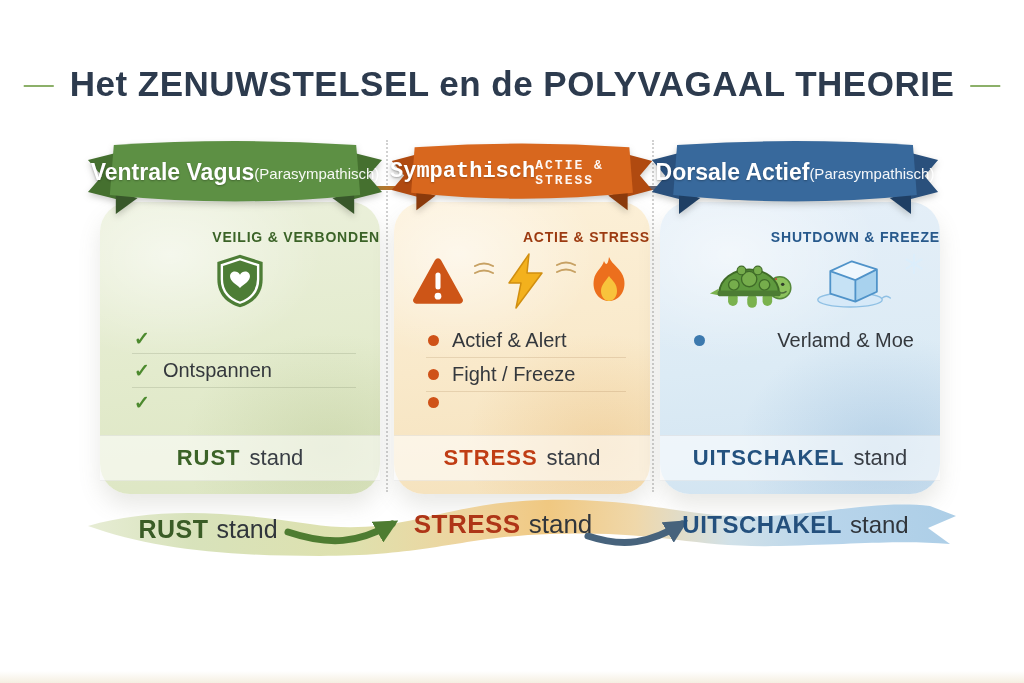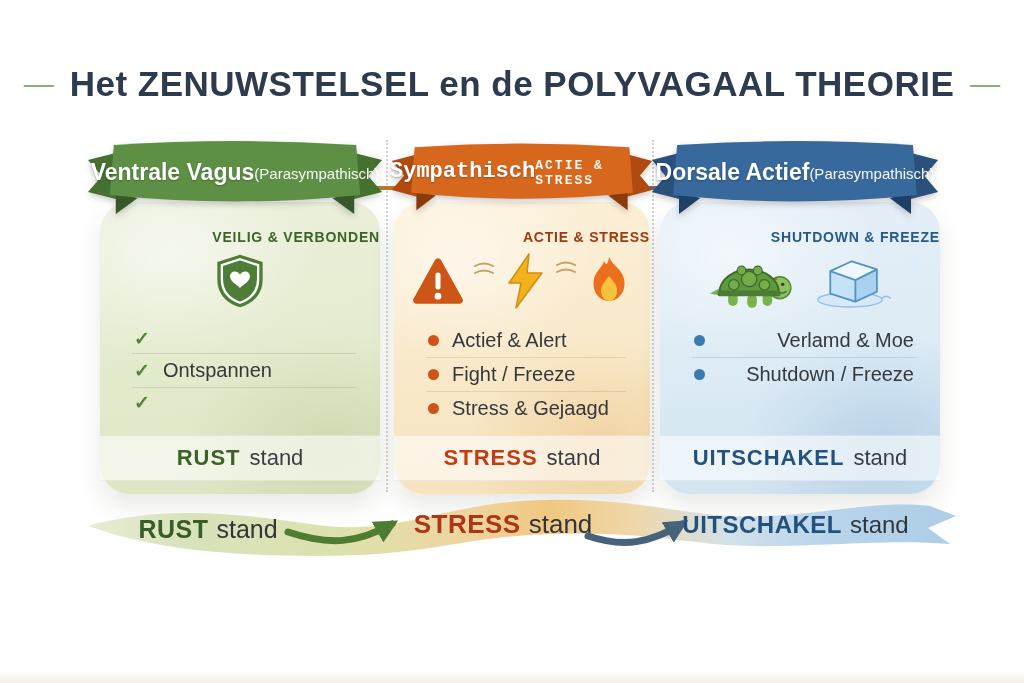--- a/index.html
+++ b/index.html
@@ -193,21 +193,20 @@
       <li>
         <span class="marker-dot"></span>
         <span>Actief &amp; Alert</span>
       </li>
       <li>
         <span class="marker-dot"></span>
         <span>Fight / Freeze</span>
       </li>
       <li>
         <span class="marker-dot"></span>
-        <span>Stress &amp; Gejaagd</span>
       </li>
     </ul>
     <div class="stand-band">
       <span class="stand-label">STRESS</span>
       <span class="stand-word">stand</span>
     </div>
   </div>
   <div class="banner b2 orange-b">
     <svg viewBox="0 0 300 80" preserveAspectRatio="none">
       <polygon class="wing" points="34,16 2,24 16,40 2,56 34,64"></polygon>
@@ -261,24 +260,20 @@
           <line x1="10" y1="1" x2="10" y2="19"></line>
           <line x1="2.5" y1="5.5" x2="17.5" y2="14.5"></line>
           <line x1="2.5" y1="14.5" x2="17.5" y2="5.5"></line>
         </g>
       </svg>
     </span>
     <ul class="list">
       <li>
         <span class="marker-dot"></span>
         <span>Verlamd &amp; Moe</span>
-      </li>
-      <li>
-        <span class="marker-dot"></span>
-        <span>Shutdown / Freeze</span>
       </li>
     </ul>
     <div class="stand-band">
       <span class="stand-label">UITSCHAKEL</span>
       <span class="stand-word">stand</span>
     </div>
   </div>
   <div class="banner b3 blue-b">
     <svg viewBox="0 0 300 80" preserveAspectRatio="none">
       <polygon class="wing" points="34,16 2,24 16,40 2,56 34,64"></polygon>

